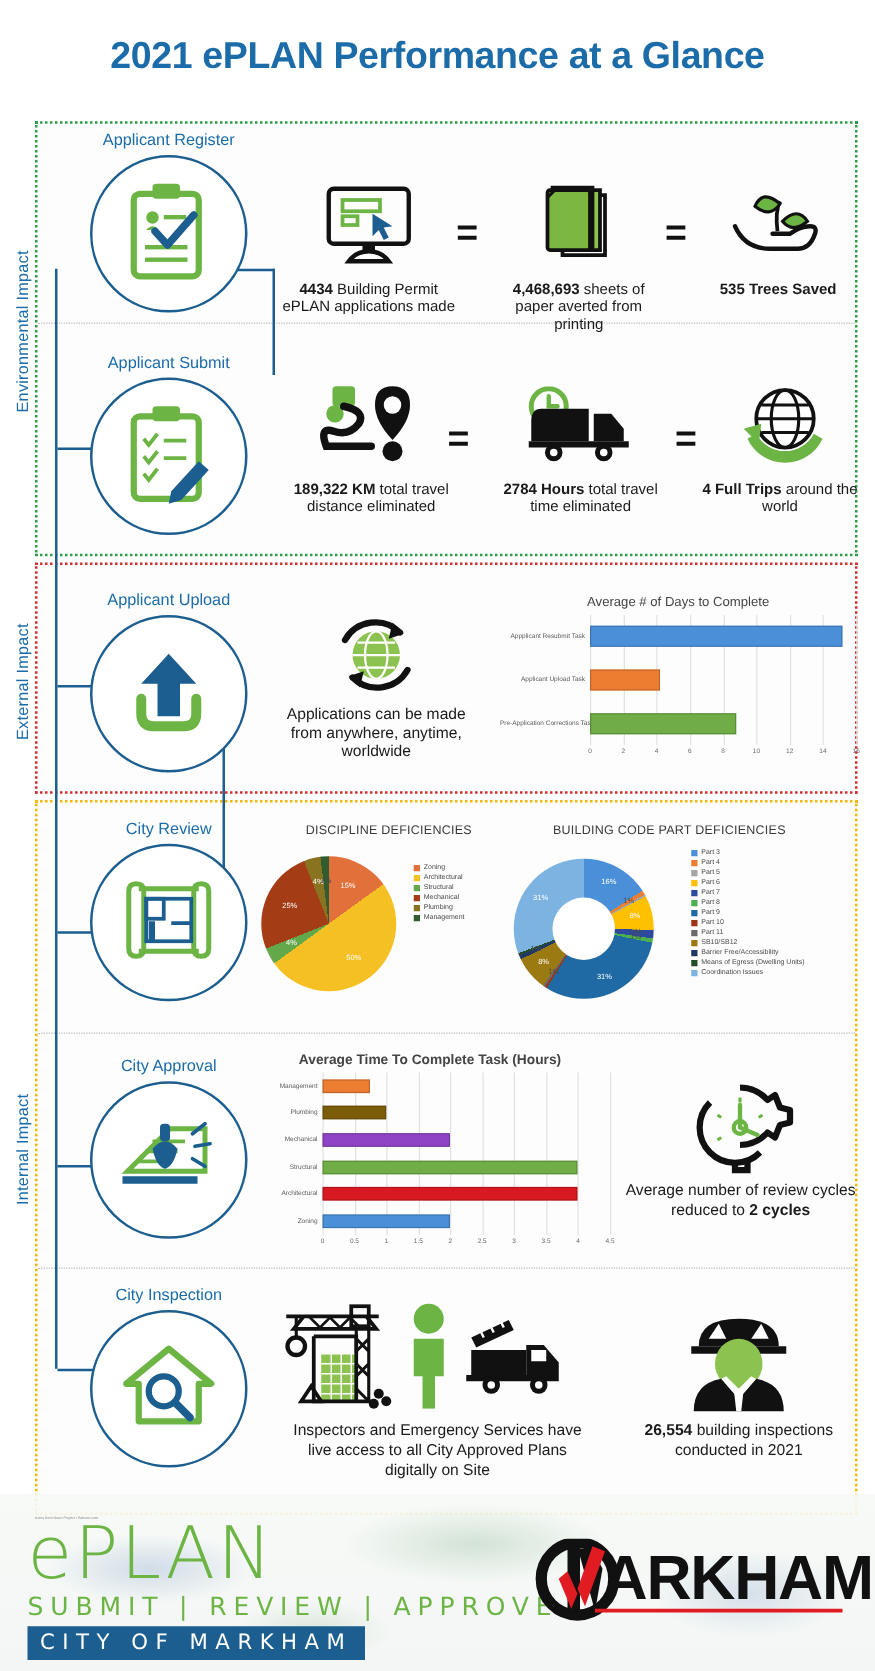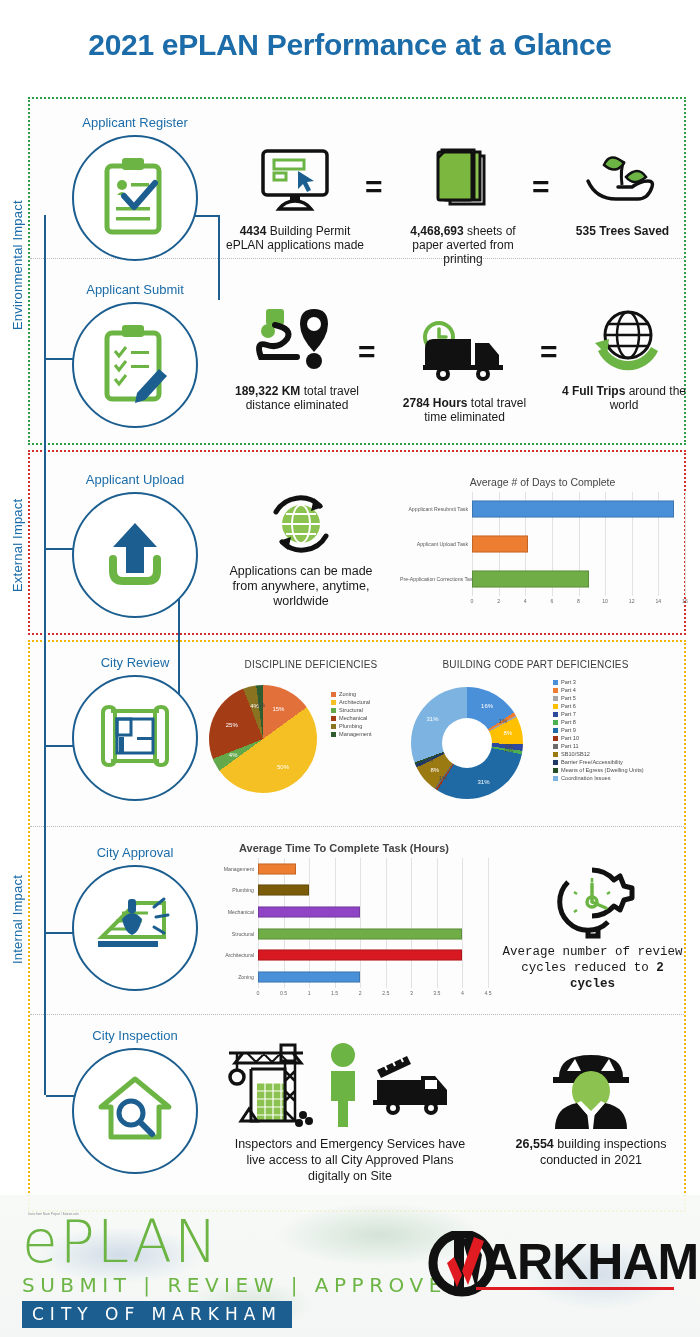--- a/index.html
+++ b/index.html
@@ -165,21 +165,21 @@
 <div class="flow-line"></div>
 
 <div class="connector" style="left:170px; top:215px; width:50px; height:85px; border-right:2px solid #1b5e8f; border-top:2px solid #1b5e8f;"></div>
 <div class="connector" style="left:46px; top:358px; width:42px; height:2px; background:#1b5e8f;"></div>
 <div class="connector" style="left:46px; top:548px; width:42px; height:2px; background:#1b5e8f;"></div>
 <div class="connector" style="left:46px; top:745px; width:42px; height:2px; background:#1b5e8f;"></div>
 <div class="connector" style="left:46px; top:932px; width:42px; height:2px; background:#1b5e8f;"></div>
 <div class="connector" style="left:46px; top:1095px; width:42px; height:2px; background:#1b5e8f;"></div>
 <div class="connector" style="left:178px; top:548px; width:2px; height:200px; background:#1b5e8f;"></div>
 
-<div class="node" style="left:50px; top:115px; width:170px; height:150px;">
+<div class="node" style="left:50px; top:104px; width:170px; height:150px;">
   <div class="node-title">Applicant Register</div>
   <div class="circ">
     <span>
       <svg width="76" height="84" viewBox="0 0 76 84">
         <rect x="10" y="12" width="52" height="66" rx="5" fill="none" stroke="#6cb544" stroke-width="5"></rect>
         <rect x="25" y="4" width="22" height="12" rx="3" fill="#6cb544"></rect>
         <circle cx="25" cy="31" r="5" fill="#6cb544"></circle>
         <path d="M20 41 q5 -6 10 0" fill="#6cb544"></path>
         <rect x="34" y="29" width="18" height="3.5" fill="#6cb544"></rect>
         <rect x="19" y="53" width="34" height="3.5" fill="#6cb544"></rect>
@@ -268,21 +268,21 @@
       <circle cx="60" cy="56" r="8" fill="#111"></circle>
     </svg>
   </div>
   <div class="stat-text">
     <b>189,322 KM</b><span> total travel distance eliminated</span>
   </div>
 </div>
 
 <div class="eq" style="left:358px; top:340px;">=</div>
 
-<div class="stat" style="left:392px; top:312px; width:145px;">
+<div class="stat" style="left:392px; top:300px; width:145px;">
   <div class="stat-icon">
     <svg width="92" height="62" viewBox="0 0 92 62">
       <circle cx="20" cy="16" r="14" fill="none" stroke="#6cb544" stroke-width="4"></circle>
       <path d="M20 8 v8 h7" fill="none" stroke="#6cb544" stroke-width="3.5" stroke-linecap="round"></path>
       <path d="M14 18 h38 v26 h-46 v-16 q0 -10 8 -10 z" fill="#111"></path>
       <path d="M56 22 h14 l10 12 v10 h-24 z" fill="#111"></path>
       <rect x="4" y="44" width="80" height="5" fill="#111"></rect>
       <circle cx="24" cy="53" r="7" fill="#111"></circle>
         <circle cx="24" cy="53" r="3" fill="#fff"></circle>
       <circle cx="64" cy="53" r="7" fill="#111"></circle>
@@ -593,21 +593,21 @@
         <div class="axis-tick" style="left: 160.222px;">2</div>
         <div class="axis-tick" style="left: 185.778px;">2.5</div>
         <div class="axis-tick" style="left: 211.333px;">3</div>
         <div class="axis-tick" style="left: 236.889px;">3.5</div>
         <div class="axis-tick" style="left: 262.444px;">4</div>
         <div class="axis-tick" style="left: 288px;">4.5</div>
       </div>
   </div>
 </div>
 
-<div class="stat" style="left:500px; top:862px; width:185px;font-family:Liberation Mono, monospace;">
+<div class="stat" style="left:500px; top:862px; width:185px;">
   <div class="stat-icon" style="height:78px;">
     <svg width="86" height="78" viewBox="0 0 86 78">
       <path d="M18 20 a28 28 0 1 0 40 40" fill="none" stroke="#111" stroke-width="5"></path>
       <path d="M42 8 a30 30 0 0 1 22 10 l6 -4 l4 10 l8 2 v10 l-8 2 l-4 10 l-6 -4 a30 30 0 0 1 -22 10" fill="none" stroke="#111" stroke-width="5" stroke-linejoin="round"></path>
       <path d="M38 66 v8 h10 v-8" fill="none" stroke="#111" stroke-width="5"></path>
       <circle cx="42" cy="40" r="5" fill="none" stroke="#6cb544" stroke-width="3.5"></circle>
       <path d="M42 40 v-18 M42 40 l14 6" stroke="#6cb544" stroke-width="3.5" fill="none" stroke-linecap="round"></path>
       <path d="M42 16 v4 M24 30 l3 2 M24 50 l3 -2 M60 30 l-3 2" stroke="#6cb544" stroke-width="2.5" fill="none"></path>
     </svg>
   </div>

